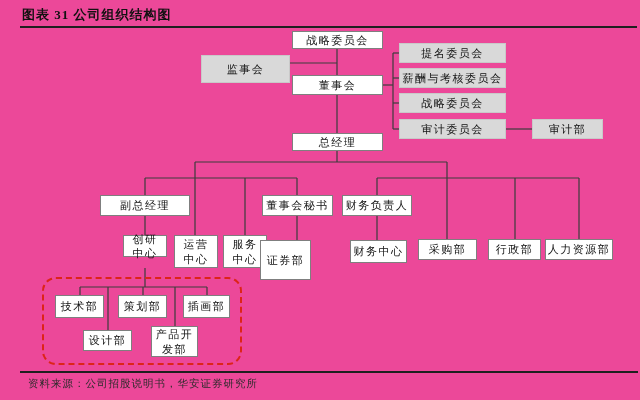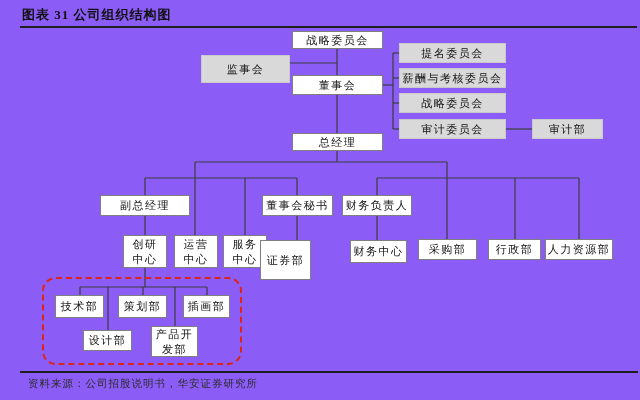--- a/index.html
+++ b/index.html
@@ -1,17 +1,17 @@
 <!DOCTYPE html>
 <html><head>
 <meta charset="utf-8">
 <style>
   html,body{margin:0;padding:0;background:#fff;}
   #stage{
-    position:relative;width:640px;height:400px;background:#8b5cf6;overflow:hidden;
+    position:relative;width:640px;height:400px;background:#ec4899;overflow:hidden;
     font-family:"Liberation Serif","DejaVu Serif",serif;color:#1a1a1a;
   }
   .fig-title{
     position:absolute;left:22px;top:6px;font-size:13px;font-weight:700;
     letter-spacing:1px;color:#111;
   }
   .top-rule{position:absolute;left:20px;top:26px;width:617px;height:0;border-top:2px solid #1f1f1f;}
   .bottom-rule{position:absolute;left:20px;top:371px;width:618px;height:0;border-top:2px solid #1f1f1f;}
   #connectors{position:absolute;left:0;top:0;width:640px;height:400px;}
   #connectors line{stroke:var(--line-color,#3c3c3c);stroke-width:1.2;}
@@ -85,21 +85,21 @@
       <div class="node white" style="left: 292px; top: 75px; width: 91px; height: 20px;">董事会</div>
       <div class="node gray" style="left: 399px; top: 43px; width: 107px; height: 20px;">提名委员会</div>
       <div class="node gray" style="left: 399px; top: 68px; width: 107px; height: 20px;">薪酬与考核委员会</div>
       <div class="node gray" style="left: 399px; top: 93px; width: 107px; height: 20px;">战略委员会</div>
       <div class="node gray" style="left: 399px; top: 119px; width: 107px; height: 20px;">审计委员会</div>
       <div class="node gray" style="left: 532px; top: 119px; width: 71px; height: 20px;">审计部</div>
       <div class="node white" style="left: 292px; top: 133px; width: 91px; height: 18px;">总经理</div>
       <div class="node white" style="left: 100px; top: 195px; width: 90px; height: 21px;">副总经理</div>
       <div class="node white" style="left: 262px; top: 195px; width: 71px; height: 21px;">董事会秘书</div>
       <div class="node white" style="left: 342px; top: 195px; width: 70px; height: 21px;">财务负责人</div>
-      <div class="node white" style="left: 123px; top: 235px; width: 44px; height: 33px;">创研
+      <div class="node white" style="left: 123px; top: 235px; width: 44px; height: 22px;">创研
 中心</div>
       <div class="node white" style="left: 174px; top: 235px; width: 44px; height: 33px;">运营
 中心</div>
       <div class="node white" style="left: 223px; top: 235px; width: 44px; height: 33px;">服务
 中心</div>
       <div class="node white" style="left: 260px; top: 240px; width: 51px; height: 40px;">证券部</div>
       <div class="node white" style="left: 350px; top: 240px; width: 57px; height: 23px;">财务中心</div>
       <div class="node white" style="left: 418px; top: 239px; width: 59px; height: 21px;">采购部</div>
       <div class="node white" style="left: 488px; top: 239px; width: 53px; height: 21px;">行政部</div>
       <div class="node white" style="left: 545px; top: 239px; width: 68px; height: 21px;">人力资源部</div>

